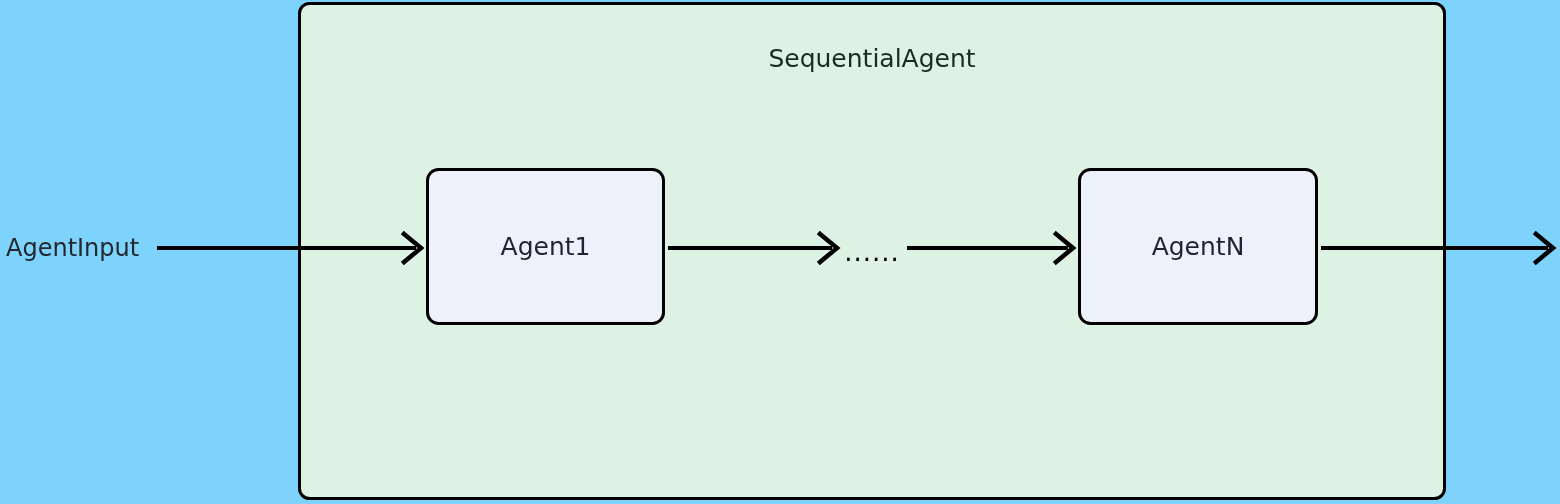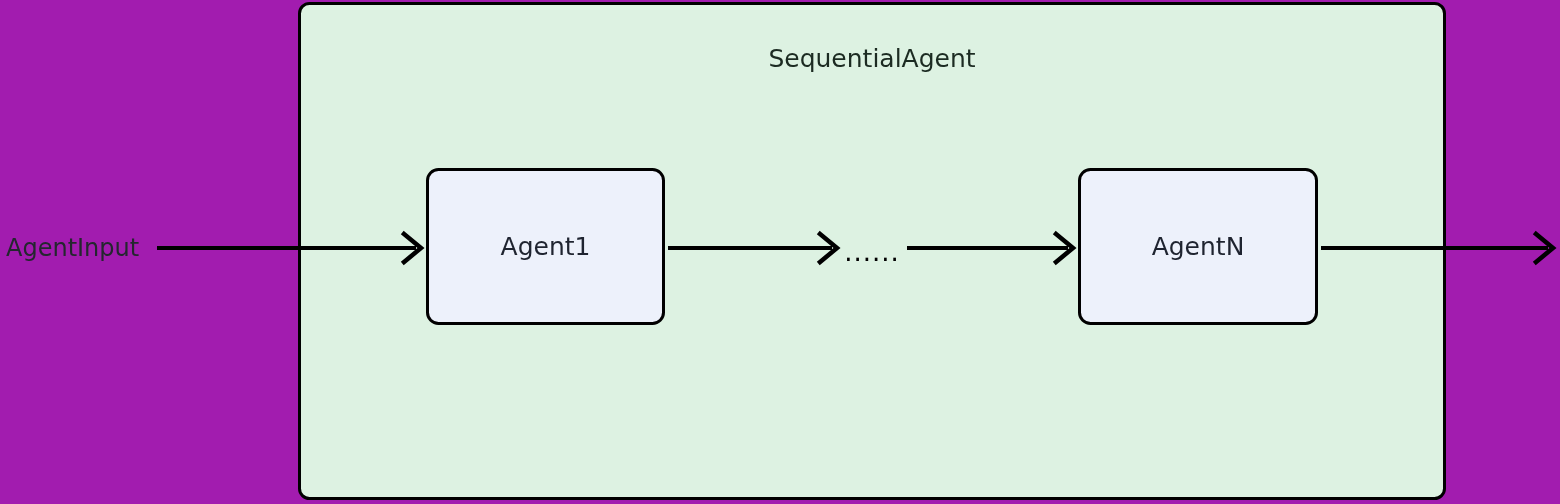--- a/index.html
+++ b/index.html
@@ -10,21 +10,21 @@
   body {
     width: 1560px;
     height: 504px;
     font-family: "DejaVu Sans", sans-serif;
     overflow: hidden;
   }
   #diagram-root {
     position: relative;
     width: 1560px;
     height: 504px;
-    background: #a21caf;
+    background: #7dd3fc;
   }
   #diagram-svg {
     position: absolute;
     left: 0;
     top: 0;
     width: 1560px;
     height: 504px;
     display: block;
   }
   .node-label {

